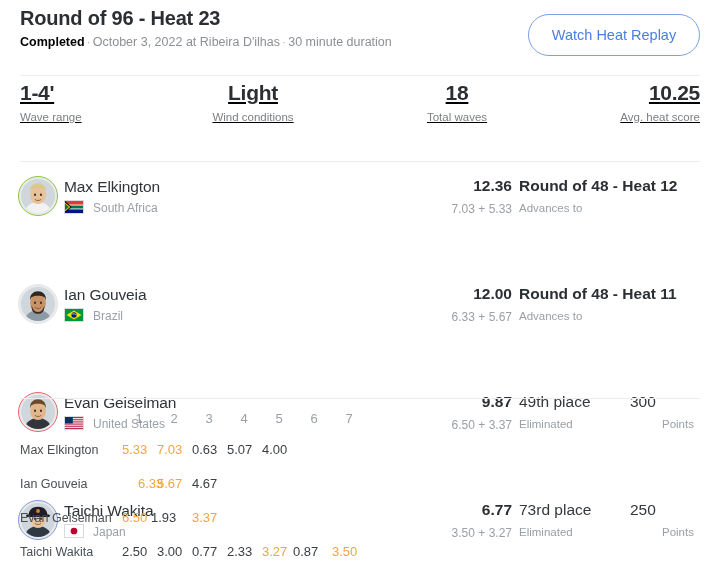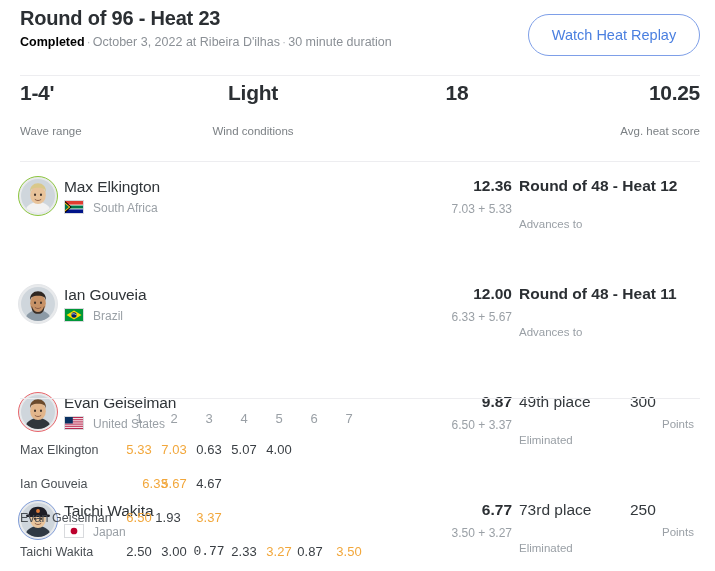--- a/index.html
+++ b/index.html
@@ -40,26 +40,26 @@
   .divider {
     position: absolute; left: 20px; width: 680px; height: 1px;
     background: #ededf0;
   }
   .div-1 { top: 75px; }
   .div-2 { top: 161px; }
   .div-3 { top: 398px; }
 
   
   .stats { position: absolute; left: 0; top: 76px; width: 715px; height: 85px; }
-  .stat { position: absolute; top: 0; }
+  .stat { position: absolute; top: 0; text-decoration: underline; }
   .stat .val {
     font-size: 21px; font-weight: bold; color: #2b2f33;
     line-height: 34px; letter-spacing: -0.3px;
   }
-  .stat .lbl { font-size: 11.5px; color: #7c8185; margin-top: 15px; }
+  .stat .lbl { font-size: 11.5px; color: #7c8185; margin-top: 1px; }
   .stat.left { text-align: left; }
   .stat.center { text-align: center; }
   .stat.right { text-align: right; }
 
   .stat-wave  { left: 20px;  width: 140px; }
   .stat-wind  { left: 160px; width: 186px; }
   .stat-waves { left: 360px; width: 194px; }
   .stat-avg   { left: 540px; width: 160px; }
 
   
@@ -93,21 +93,21 @@
     position: absolute; left: 352px; top: 34px; width: 160px;
     text-align: right; font-size: 12px; color: #9aa0a6;
   }
   .ath-result {
     position: absolute; left: 519px; top: 9px;
     font-size: 15.5px; font-weight: bold; color: #2b2f33; white-space: nowrap;
   }
   .ath-result.plain { font-weight: normal; color: #33383c; }
   .ath-status {
     position: absolute; left: 519px; top: 34px;
-    font-size: 11.5px; color: #9aa0a6; white-space: nowrap; margin-top: 16px;
+    font-size: 11.5px; color: #9aa0a6; white-space: nowrap;
   }
   .ath-points {
     position: absolute; left: 630px; top: 9px;
     font-size: 15.5px; color: #33383c;
   }
   .ath-points-lbl {
     position: absolute; left: 630px; top: 34px;
     font-size: 11.5px; color: #9aa0a6; margin-left: 32px;
   }
 
@@ -117,21 +117,21 @@
   .wt-col-num {
     position: absolute; top: 13px; width: 34px; text-align: center;
     font-size: 13px; color: #9aa0a6;
   }
   .wt-row { position: relative; height: 34px; }
   .wt-name {
     position: absolute; left: 20px; top: 7px;
     font-size: 12.5px; color: #4a4f54;
   }
   .wt-cell {
-    position: absolute; top: 6px; width: 34px; text-align: center;
+    position: absolute; top: 6px; width: 34px; 
     font-size: 13px; color: #3a3f44;
   }
   .wt-cell.count { color: #f2a73b; }
 </style>
 </head>
 <body>
 
 <div class="page">
 
   <div class="header">
@@ -150,20 +150,21 @@
     <div class="stat left stat-wave">
       <div class="val">1-4'</div>
       <div class="lbl">Wave range</div>
     </div>
     <div class="stat center stat-wind">
       <div class="val">Light</div>
       <div class="lbl">Wind conditions</div>
     </div>
     <div class="stat center stat-waves">
       <div class="val">18</div>
+      <div class="lbl">Total waves</div>
     </div>
     <div class="stat right stat-avg">
       <div class="val">10.25</div>
       <div class="lbl">Avg. heat score</div>
     </div>
   </div>
 
   <div class="divider div-2"></div>
 
   <div class="athletes" id="athletes">
@@ -331,21 +332,21 @@
         <div class="wt-row">
           <div class="wt-name">Evan Geiselman</div>
           <div class="wt-cell count" style="left: 122px;">6.50</div>
           <div class="wt-cell" style="left: 151px;">1.93</div>
           <div class="wt-cell count" style="left: 192px;">3.37</div>
         </div>
         <div class="wt-row">
           <div class="wt-name">Taichi Wakita</div>
           <div class="wt-cell" style="left: 122px;">2.50</div>
           <div class="wt-cell" style="left: 157px;">3.00</div>
-          <div class="wt-cell" style="left: 192px; font-family: Liberation Mono, monospace;">0.77</div>
+          <div class="wt-cell" style="left: 192px;">0.77</div>
           <div class="wt-cell" style="left: 227px;">2.33</div>
           <div class="wt-cell count" style="left: 262px;">3.27</div>
           <div class="wt-cell" style="left: 293px;">0.87</div>
           <div class="wt-cell count" style="left: 332px;">3.50</div>
         </div>
       </div>
   </div>
 
 </div>
 

